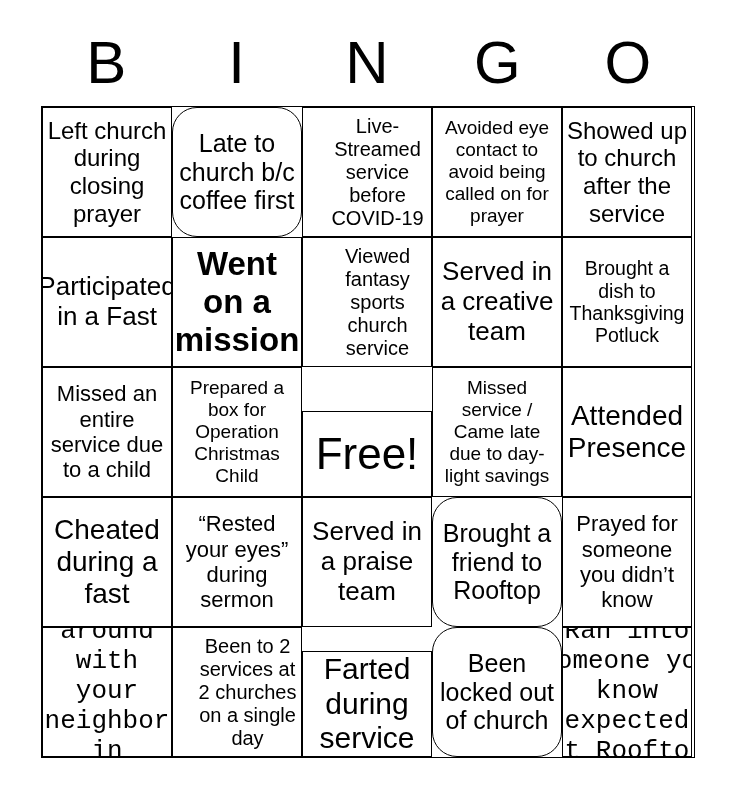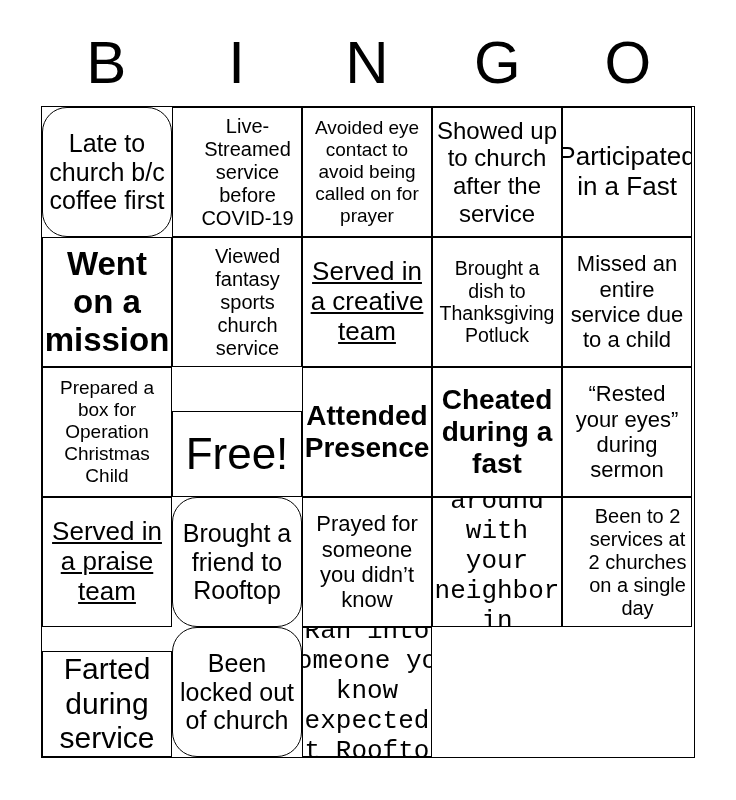--- a/index.html
+++ b/index.html
@@ -55,54 +55,56 @@
     overflow: hidden;
   }
   .fs19  { font-size: 19px; }
   .fs195 { font-size: 19.5px; }
   .fs20  { font-size: 20px; padding-left: 24px; }
   .fs205 { font-size: 26px; font-family: Liberation Mono, monospace; }
   .fs21  { font-size: 26px; }
   .fs22  { font-size: 22px; }
   .fs24  { font-size: 24px; }
   .fs25  { font-size: 25px; border-radius: 25px; }
-  .fs26  { font-size: 26px; text-decoration: underline; }
-  .fs28  { font-size: 28px; font-weight: bold; }
+  .fs26  { font-size: 26px; }
+  .fs28  { font-size: 28px; }
   .fs30  { font-size: 30px; margin-top: 24px; }
   .fs33  { font-size: 33px; font-weight: bold; }
   .fs44  { font-size: 44px; margin-top: 44px; }
 </style>
 </head>
 <body>
 
 <div class="page">
 
   <div class="bingo-header">
     <div class="bingo-letter">B</div>
     <div class="bingo-letter">I</div>
     <div class="bingo-letter">N</div>
     <div class="bingo-letter">G</div>
     <div class="bingo-letter">O</div>
   </div>
 
   <div class="bingo-grid">
+    <div class="cell fs24">Left church during closing prayer</div>
     <div class="cell fs25">Late to church b/c coffee first</div>
     <div class="cell fs20">Live-Streamed service before COVID-19</div>
     <div class="cell fs19">Avoided eye contact to avoid being called on for prayer</div>
     <div class="cell fs24">Showed up to church after the service</div>
 
     <div class="cell fs21">Participated in a Fast</div>
     <div class="cell fs33">Went on a mission</div>
     <div class="cell fs20">Viewed fantasy sports church service</div>
     <div class="cell fs26">Served in a creative team</div>
     <div class="cell fs195">Brought a dish to Thanksgiving Potluck</div>
 
     <div class="cell fs22">Missed an entire service due to a child</div>
     <div class="cell fs19">Prepared a box for Operation Christmas Child</div>
     <div class="cell fs44">Free!</div>
+    <div class="cell fs19">Missed service / Came late due to day-light savings</div>
     <div class="cell fs28">Attended Presence</div>
 
     <div class="cell fs28">Cheated during a fast</div>
     <div class="cell fs22">“Rested your eyes” during sermon</div>
     <div class="cell fs26">Served in a praise team</div>
     <div class="cell fs25">Brought a friend to Rooftop</div>
     <div class="cell fs22">Prayed for someone you didn’t know</div>
 
     <div class="cell fs205">Joked around with your neighbor in service</div>
     <div class="cell fs20">Been to 2 services at 2 churches on a single day</div>

